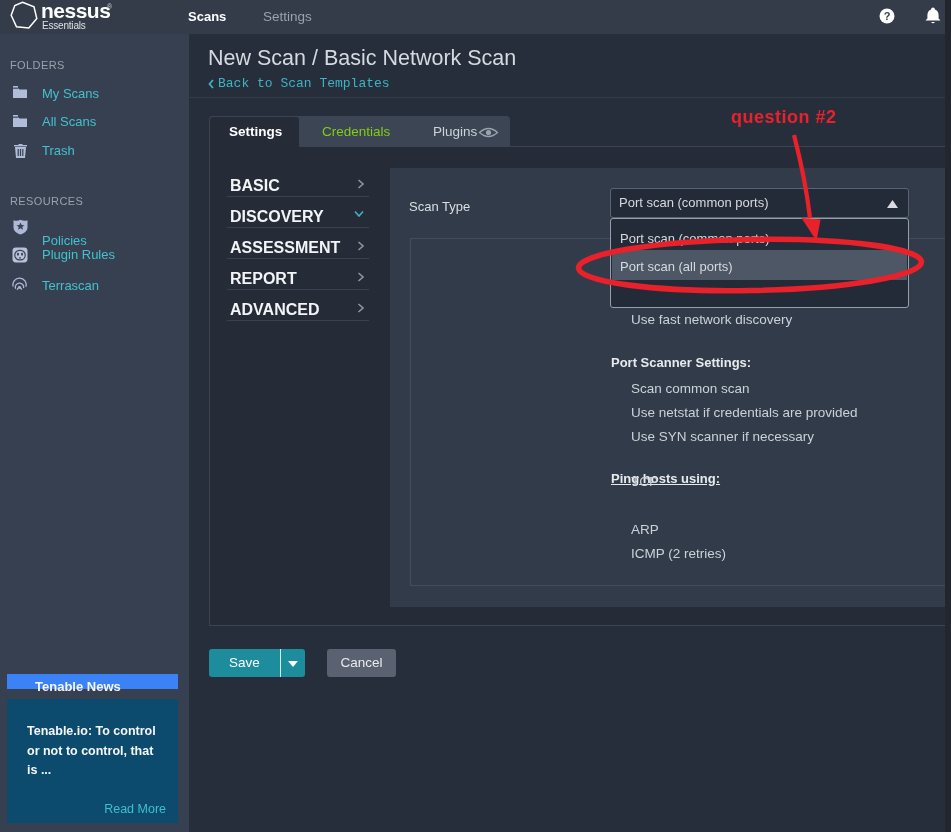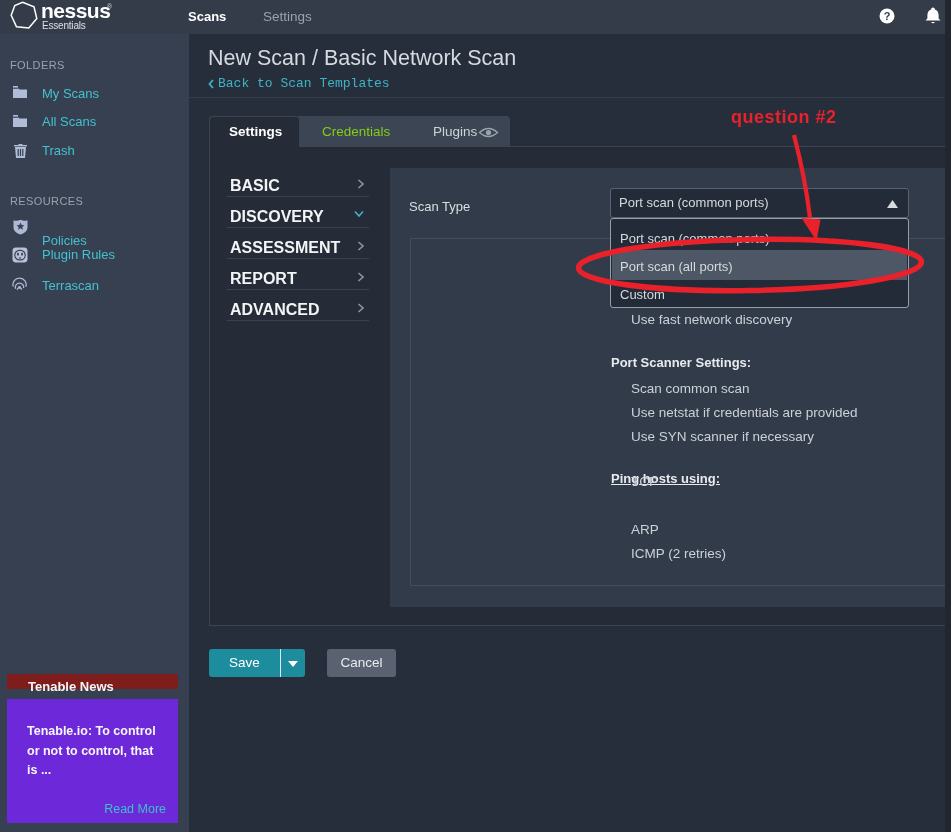--- a/index.html
+++ b/index.html
@@ -54,22 +54,22 @@
   .opt span { position:absolute; left:8px; }
   #opt2 { background:#4d5765; }
 
   
   #save { left:209px; top:649px; width:71px; height:28px; background:#1d8c9d; border-radius:3px 0 0 3px; color:#fff; font-size:13.5px; text-align:center; line-height:28px; }
   #savecaret { left:281px; top:649px; width:24px; height:28px; background:#1d8c9d; border-radius:0 3px 3px 0; }
   #cancel { left:327px; top:649px; width:69px; height:28px; background:#5a6271; border-radius:3px; color:#e9ebee; font-size:13.5px; text-align:center; line-height:28px; }
 
   
   #news { left:7px; top:674px; width:171px; height:149px; }
-  #news-h { position:absolute; left:0; top:0; width:171px; height:15px; background:#7f1d1d; color:#f4f5f7; font-size:13px; font-weight:bold; padding:5px 0 0 21px; }
-  #news-b { position:absolute; left:0; top:25px; width:171px; height:124px; background:#6d28d9; }
+  #news-h { position:absolute; left:0; top:0; width:171px; height:15px; background:#3b82f6; color:#f4f5f7; font-size:13px; font-weight:bold; padding:5px 0 0 28px; }
+  #news-b { position:absolute; left:0; top:25px; width:171px; height:124px; background:#0c4a6e; }
   #news-t { position:absolute; left:20px; top:23px; width:135px; color:#f6f7f8; font-size:12.5px; font-weight:bold; line-height:19.5px; }
   #readmore { position:absolute; right:12px; bottom:7px; color:#3cc0c9; font-size:12.5px; }
 
   #scrollbar { left:945px; top:0; width:6px; height:832px; background:#21262f; }
 </style>
 </head>
 <body>
   <div class="abs" id="header"></div>
   <svg class="abs" style="left:10px; top:1px;" width="28" height="29" viewBox="0 0 28 29">
     <polygon points="12.5,1.2 24,5.8 26.8,17.5 18.8,27 6.5,25.8 1.2,14.2 4.8,4.5" fill="none" stroke="#ffffff" stroke-width="1.5"></polygon>
@@ -203,23 +203,20 @@
   <div class="abs ftext" style="left:631px; top:522px;">ARP</div>
   <div class="abs ftext" style="left:631px; top:546px;">ICMP (2 retries)</div>
 
   <div class="abs" id="dlist">
     <div class="opt" style="top:1px;">
       <span style="top:11px;">Port scan (common ports)</span>
     </div>
     <div class="opt" id="opt2" style="top:31px;">
       <span style="top:9px;">Port scan (all ports)</span>
     </div>
-    <div class="opt" style="top:61px;">
-      <span style="top:7px;">Custom</span>
-    </div>
   </div>
   <div class="abs" id="select">
     <span>Port scan (common ports)</span>
     <svg style="position:absolute; right:10px; top:11px;" width="11" height="8" viewBox="0 0 11 8">
       <path d="M5.5 0 L11 8 L0 8 Z" fill="#d8dce1"></path>
     </svg>
   </div>
 
   <div class="abs" id="save">Save</div>
   <div class="abs" id="savecaret">

